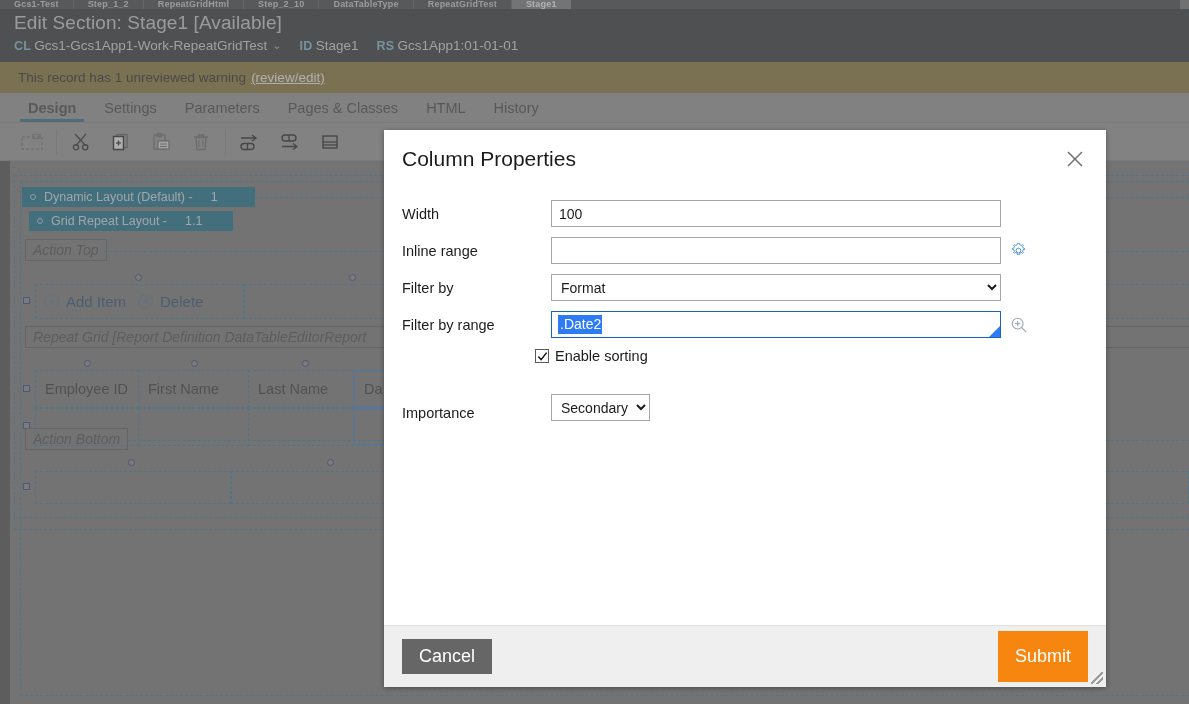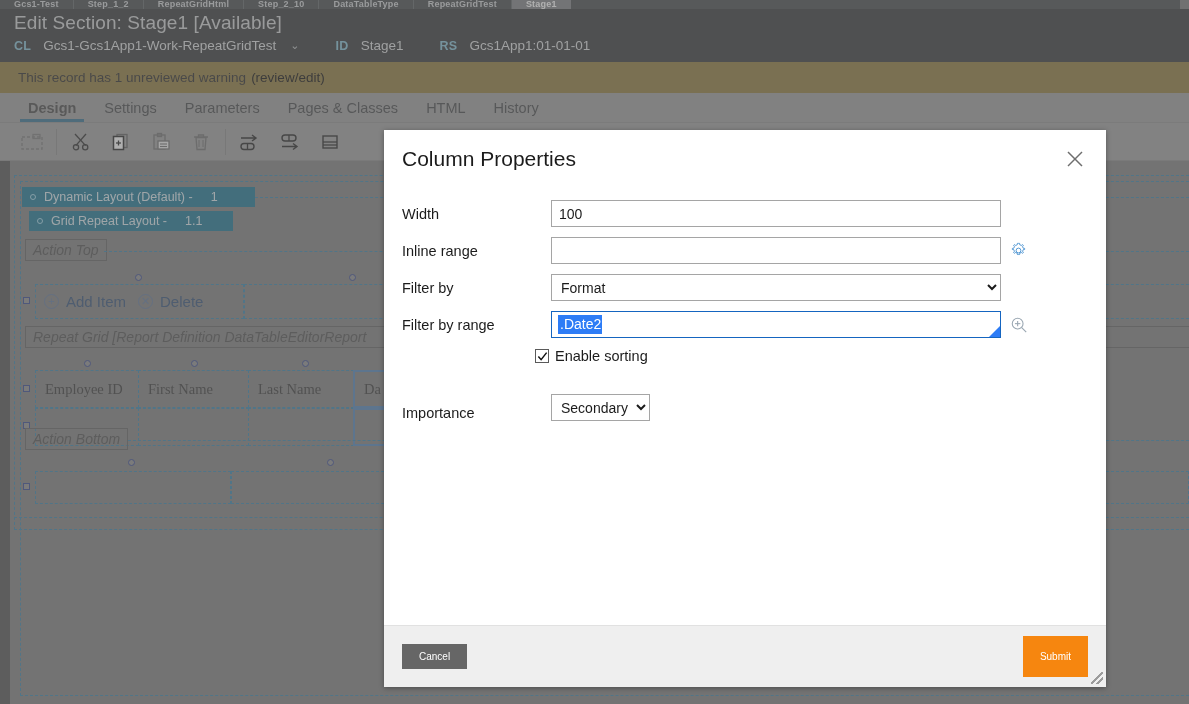--- a/index.html
+++ b/index.html
@@ -50,38 +50,38 @@
     background:#2b2e30;
     color:#d9dbdc;
     padding:2px 0 0 14px;
   }
   .hdr .title {
     font-size:19px; color:#cfd1d2; font-weight:400;
     line-height:24px; letter-spacing:.1px;
   }
   .hdr .meta {
     margin-top:3px;
-    font-size:13.5px; display:flex; align-items:center; gap:12px;
+    font-size:13.5px; display:flex; align-items:center; gap:3px;
     color:#d6d8d9;
   }
   .hdr .key { color:#7fbfd6; font-weight:bold; font-size:12.5px; letter-spacing:.3px; }
   .hdr .val { color:#dcdedf; }
   .hdr .caret { font-size:11px; color:#b8bbbd; margin-left:2px; }
   .hdr .gap { display:inline-block; width:12px; }
 
   
   .warn {
     position:absolute; top:62px; left:0; width:1189px; height:31px;
     background:#8a7332;
     color:#1d1d1d;
     font-size:13.5px;
     display:flex; align-items:center;
     padding-left:18px;
   }
-  .warn .lnk { color:#000000; margin-left:5px; }
+  .warn .lnk { color:#ffffff; margin-left:5px;text-decoration:underline; }
 
   
   .tabs {
     position:absolute; top:93px; left:0; width:1189px; height:30px;
     background:#9a9a9a;
     display:flex; align-items:stretch;
     padding-left:14px;
     border-bottom:1px solid #8d8d8d;
   }
   .tabs .tab {
@@ -172,21 +172,21 @@
     border:1px solid #59739a;
     display:inline-flex; align-items:center; justify-content:center;
     font-size:11px; color:#59739a; line-height:1;
   }
   .nub {
     position:absolute; width:7px; height:7px;
     border:1.5px solid #2b3e8c; background:#8c8c8c; border-radius:50%;
   }
   .nub.sq { border-radius:0; }
 
-  .gridtbl { position:absolute; display:flex;font-family:Liberation Serif, serif; }
+  .gridtbl { position:absolute; display:flex; }
   .gcell {
     border:1px dashed #2e7fa8;
     background:transparent;
     height:38px;
     display:flex; align-items:center;
     padding-left:9px;
     color:#303030; font-size:14.5px;
     margin-right:-1px;
   }
   .gcell.sel { border:2px solid #4a7fb5; }
@@ -280,21 +280,21 @@
     width:14px; height:14px; border:1px solid #5a5a5a; background:#fff;
     display:inline-flex; align-items:center; justify-content:center;
     margin-right:6px;
   }
   .chkbox svg { display:block; }
   .chklabel { font-size:14.5px; color:#1c1c1c; }
 
   .btn {
     border:none; cursor:pointer;
     font-family:"Liberation Sans", sans-serif;
-    font-size:10px;
+    font-size:18px;
   }
   .btn.cancel { background:#666666; color:#fff; padding:7px 17px; }
   .btn.submit { background:#f6860f; color:#fff; padding:15px 17px; }
 
   .icon { display:block; }
 </style>
 </head>
 <body>
 
 <div id="app">

